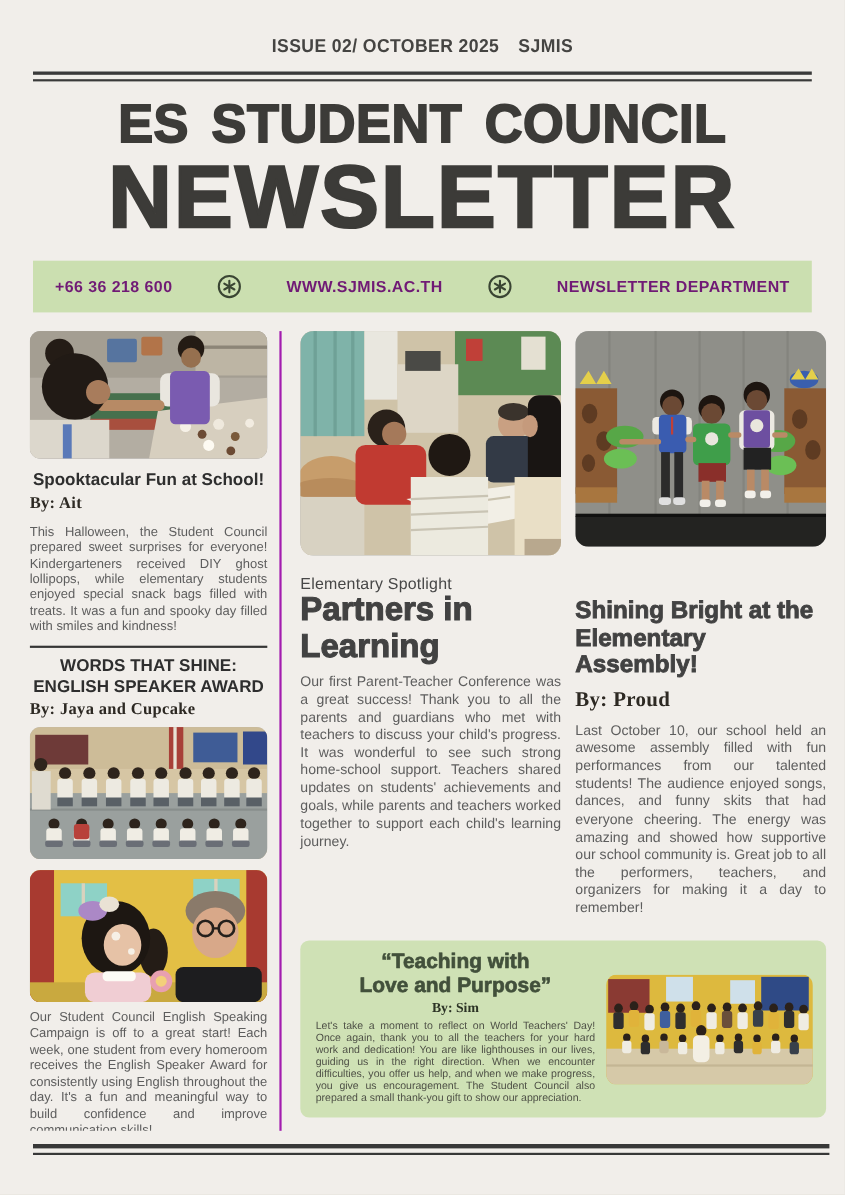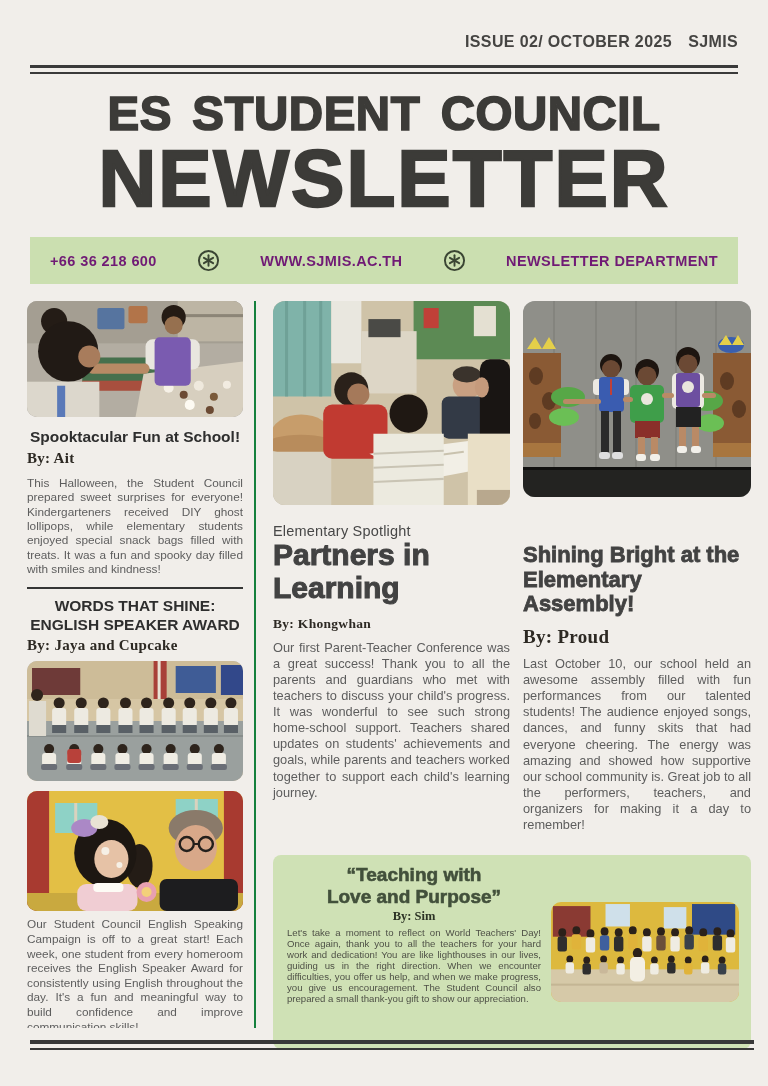--- a/index.html
+++ b/index.html
@@ -1,37 +1,37 @@
 <!DOCTYPE html>
 <html><head>
 <meta charset="utf-8">
 <style>
   html,body{margin:0;padding:0;background:#e6e3dd;}
   .page{position:relative;width:768px;height:1086px;margin:0 auto;background:#f1eeea;
         font-family:"Liberation Sans",sans-serif;overflow:hidden;color:#3b3b3b;}
   
-  .topbar{display:flex;justify-content:flex-end;align-items:flex-end;
+  .topbar{display:flex;justify-content:center;align-items:flex-end;
           padding:32px 30px 0 30px;font-size:17px;font-weight:700;color:#454442;letter-spacing:.4px;}
   .topbar .issue{transform:scaleX(.94);transform-origin:left;}
   .topbar .brand{transform:scaleX(.94);transform-origin:right;}
   .rule2{margin:13px 30px 0;height:4px;border-top:3px solid #3a3a3a;border-bottom:2px solid #3a3a3a;}
   
   .masthead{text-align:center;color:#3c3b38;}
   .m1{margin-top:14px;font-size:49px;font-weight:700;letter-spacing:.5px;word-spacing:7px;
       -webkit-text-stroke:1.7px #3c3b38;line-height:1.05;transform:scaleX(.97);}
   .m2{font-size:80px;font-weight:700;letter-spacing:2px;-webkit-text-stroke:2.3px #3c3b38;
       line-height:.95;margin-top:2px;}
   
   .contactbar{margin:20px 30px 0;background:#cbdfb0;height:47px;display:flex;align-items:center;
               justify-content:space-between;padding:0 20px;color:#701a75;font-weight:700;
               font-size:14.5px;letter-spacing:.4px;}
   .ast{width:23px;height:23px;flex:0 0 auto;}
   
   .content{display:flex;padding:17px 0 0 27px;}
-  .col-left{width:216px;padding-right:11px;border-right:2px solid #15803d;height:727px;overflow:hidden;}
+  .col-left{width:216px;padding-right:11px;border-right:2px solid #a21caf;height:727px;overflow:hidden;}
   .col-main{margin-left:17px;width:478px;}
   .cols{display:flex;}
   .col-mid{width:237px;margin-right:13px;}
   .col-right{width:228px;}
   .photo{border-radius:10px;overflow:hidden;background:#bbb;}
   .photo svg{display:block;width:100%;height:100%;}
   .p1{height:116px;}
   .p2,.p3{height:120px;}
   .p2{margin-top:7px;} .p3{margin-top:10px;}
   .p4{height:204px;border-radius:12px;}
@@ -46,21 +46,21 @@
   .kicker{margin-top:18px;font-size:14.5px;color:#474747;letter-spacing:.2px;}
   .h-partners{margin-top:0;font-size:30px;font-weight:700;color:#424242;
               -webkit-text-stroke:1px #424242;line-height:1.07;}
   .by-left{text-align:left;font-size:13.5px;margin-top:12px;}
   .body-mid{margin-top:8px;font-size:12.8px;line-height:1.26;}
   .h-assembly{margin-top:46px;font-size:22px;font-weight:700;color:#424242;
               -webkit-text-stroke:.8px #424242;line-height:1.1;}
   .by-right{text-align:left;font-size:19px;margin-top:10px;}
   .body-right{margin-top:8px;font-size:12.8px;line-height:1.26;}
   
-  .teachbox{margin-top:22px;height:194px;background:#cfe1b5;border-radius:8px;display:flex;
+  .teachbox{margin-top:22px;height:161px;background:#cfe1b5;border-radius:8px;display:flex;
             padding:9px 12px 9px 14px;box-sizing:border-box;}
   .tb-text{width:254px;flex:0 0 auto;}
   .tb-title{font-size:19px;font-weight:700;color:#42503b;text-align:center;line-height:1.13;
             -webkit-text-stroke:.6px #42503b;}
   .tb-by{font-family:"Liberation Serif",serif;font-weight:700;font-size:12.5px;text-align:center;
          margin-top:2px;color:#2c3325;}
   .tb-body{margin-top:4px;font-size:9.6px;line-height:1.14;color:#4e5046;text-align:justify;}
   .tb-photo{flex:1;margin-left:10px;align-self:center;height:100px;border-radius:10px;overflow:hidden;}
   .tb-photo svg{display:block;width:100%;height:100%;}
   .bottomrule{position:absolute;left:30px;right:14px;top:1040px;height:4px;
@@ -264,21 +264,20 @@
               <rect x="203" y="188" width="33" height="15" fill="#b8a88e"></rect>
               <circle cx="135" cy="112" r="19" fill="#1f1813"></circle>
               <path d="M100,132 h70 v71 h-70 z" fill="#eceadf"></path>
               <line x1="100" y1="152" x2="170" y2="149" stroke="#c9c4b4" stroke-width="2"></line>
               <line x1="100" y1="166" x2="170" y2="163" stroke="#c9c4b4" stroke-width="2"></line>
               <line x1="100" y1="180" x2="170" y2="177" stroke="#c9c4b4" stroke-width="2"></line>
             </svg>
           </div>
           <div class="kicker">Elementary Spotlight</div>
           <div class="h-partners">Partners in Learning</div>
-          <div class="byline by-left">By: Khongwhan</div>
           <div class="bodytxt body-mid">Our first Parent-Teacher Conference was a great success! Thank you to all the parents and guardians who met with teachers to discuss your child's progress. It was wonderful to see such strong home-school support. Teachers shared updates on students' achievements and goals, while parents and teachers worked together to support each child's learning journey.</div>
         </div>
 
         <div class="col-right">
           <div class="photo p5">
             <svg viewBox="0 0 228 196" preserveAspectRatio="none">
               <rect width="228" height="196" fill="#8f8f89"></rect>
               <rect x="30" width="2" height="170" fill="#84847e"></rect>
                 <rect x="72" width="2" height="170" fill="#84847e"></rect>
               <rect x="112" width="2" height="170" fill="#84847e"></rect>

